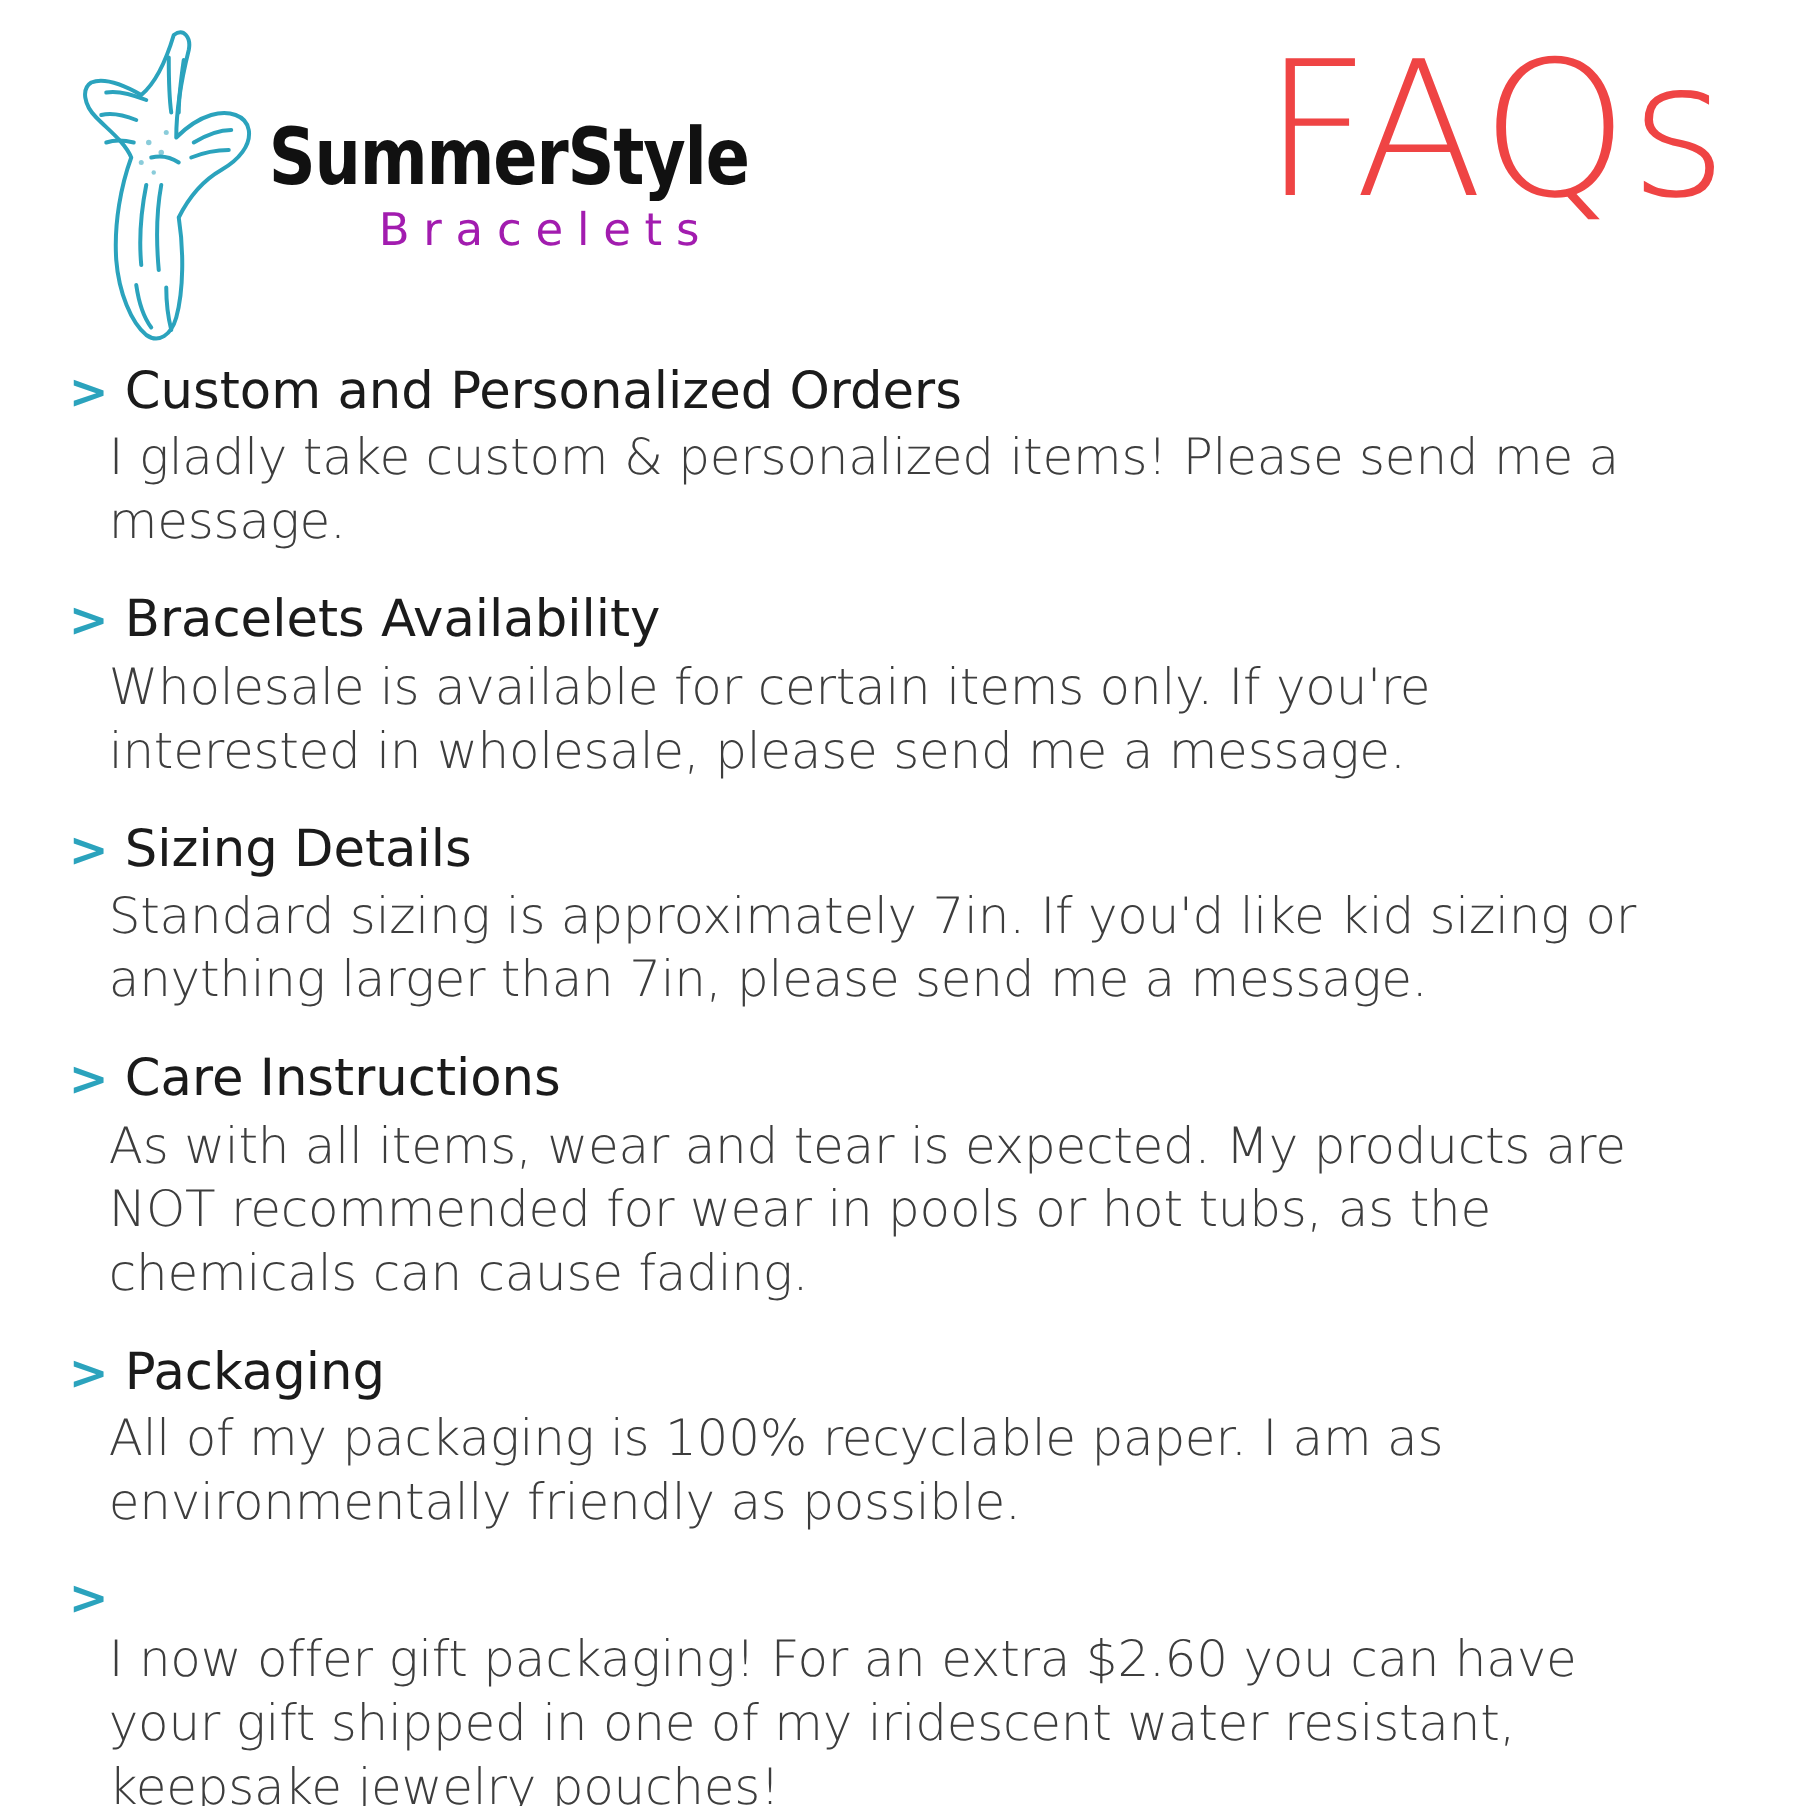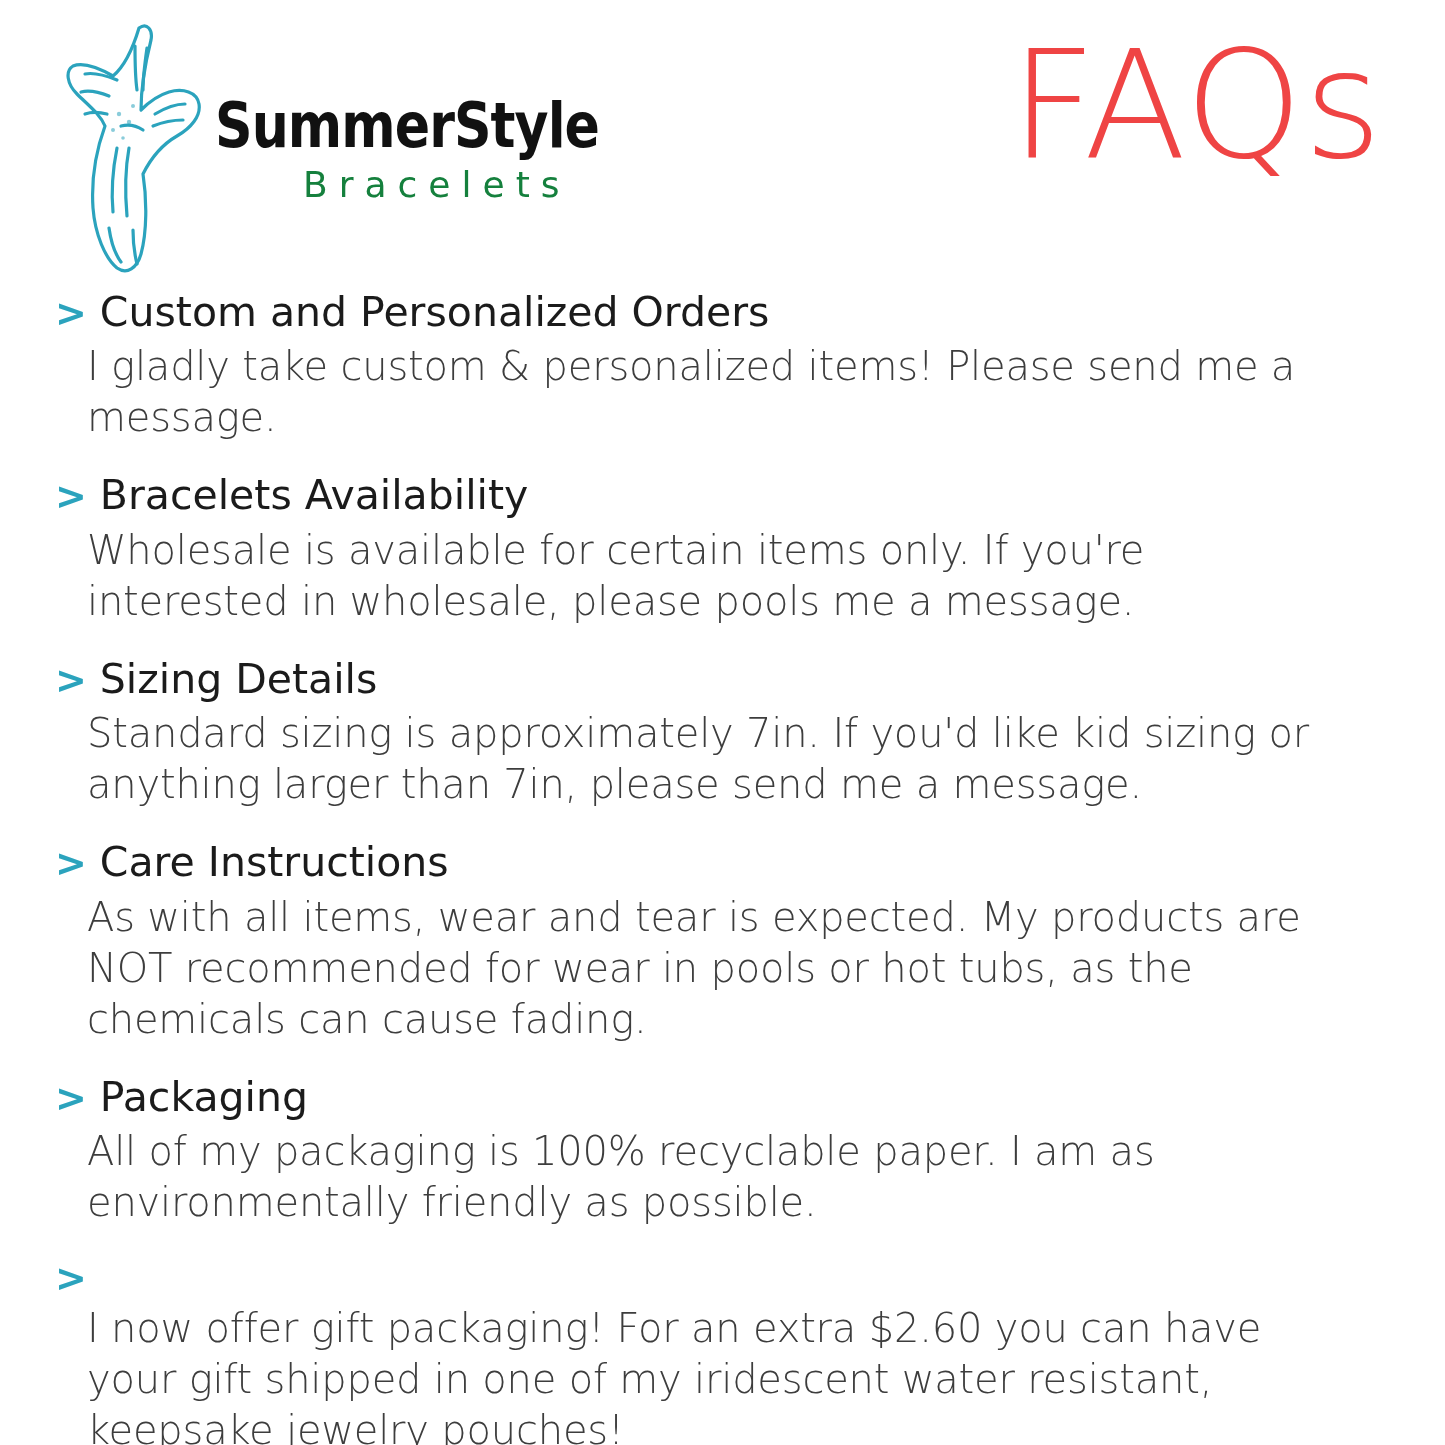--- a/index.html
+++ b/index.html
@@ -51,21 +51,21 @@
     white-space: nowrap;
     font-stretch: condensed;
     transform: scaleX(0.92);
     transform-origin: left center;
   }
   .brand-line2 {
     font-family: "DejaVu Sans", sans-serif;
     font-size: 36px;
     font-weight: 400;
     letter-spacing: 11px;
-    color: #15803d;
+    color: #a21caf;
     margin-top: 8px;
     margin-left: 88px;
     white-space: nowrap;
   }
   .faq-title {
     position: absolute;
     right: 62px;
     top: 30px;
     font-family: "DejaVu Sans", sans-serif;
     font-size: 150px;
@@ -163,21 +163,21 @@
         <span>Custom and Personalized Orders</span>
       </div>
       <div class="faq-a">I gladly take custom &amp; personalized items! Please send me a message.</div>
     </div>
 
     <div class="faq-item">
       <div class="faq-q">
         <span class="chev">&gt;</span>
         <span>Bracelets Availability</span>
       </div>
-      <div class="faq-a">Wholesale is available for certain items only. If you're interested in wholesale, please pools me a message.</div>
+      <div class="faq-a">Wholesale is available for certain items only. If you're interested in wholesale, please send me a message.</div>
     </div>
 
     <div class="faq-item">
       <div class="faq-q">
         <span class="chev">&gt;</span>
         <span>Sizing Details</span>
       </div>
       <div class="faq-a">Standard sizing is approximately 7in. If you'd like kid sizing or anything larger than 7in, please send me a message.</div>
     </div>
 

